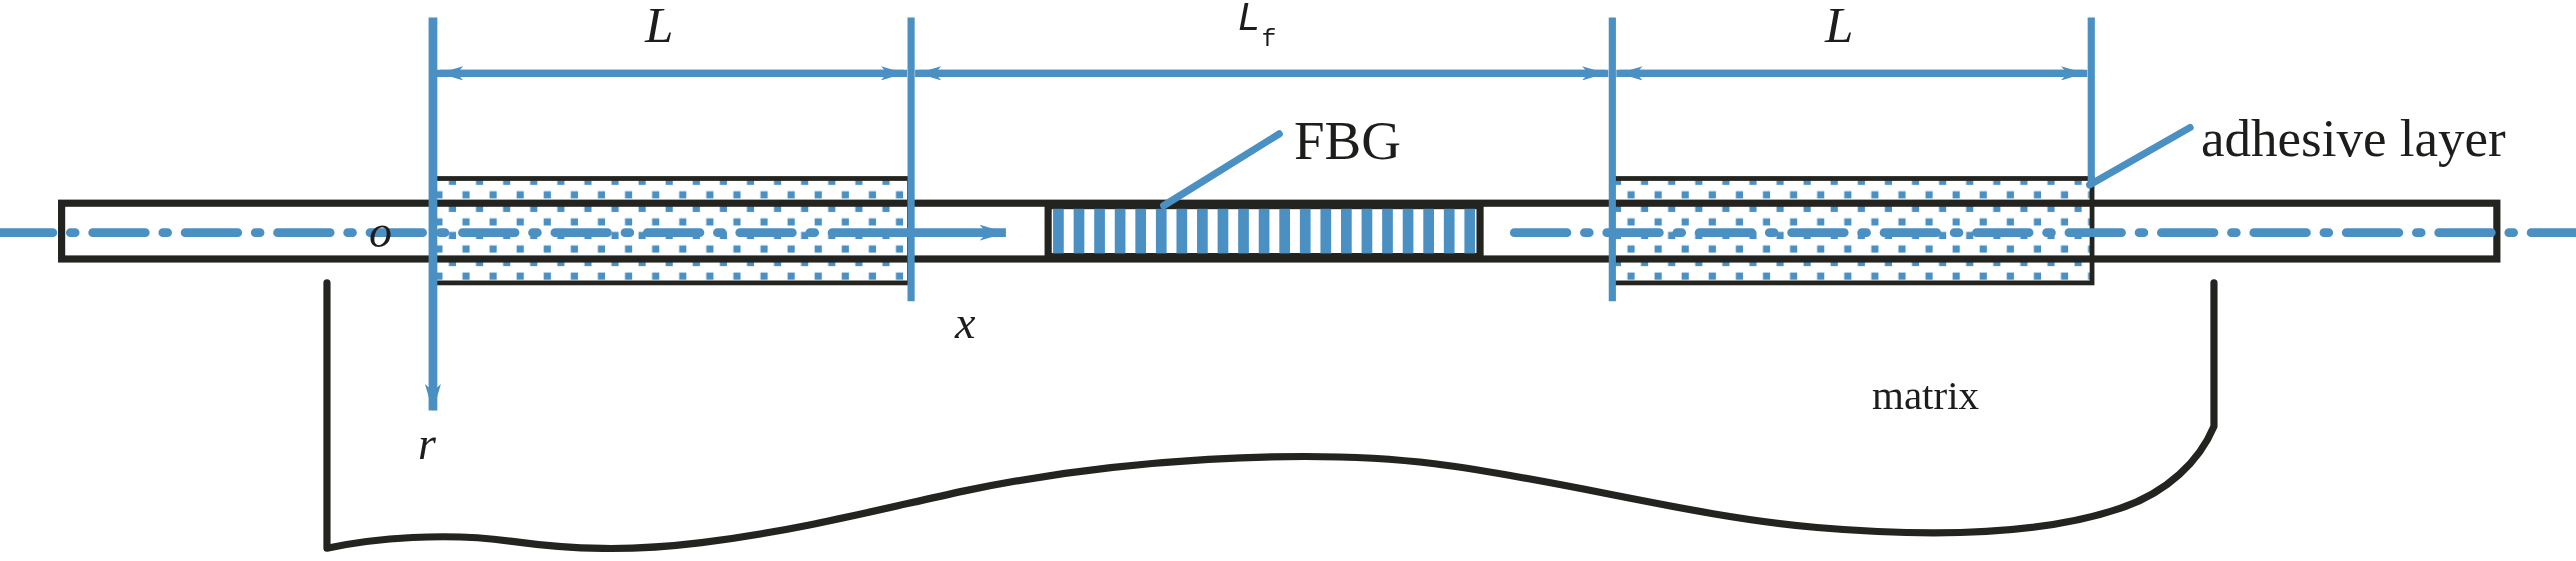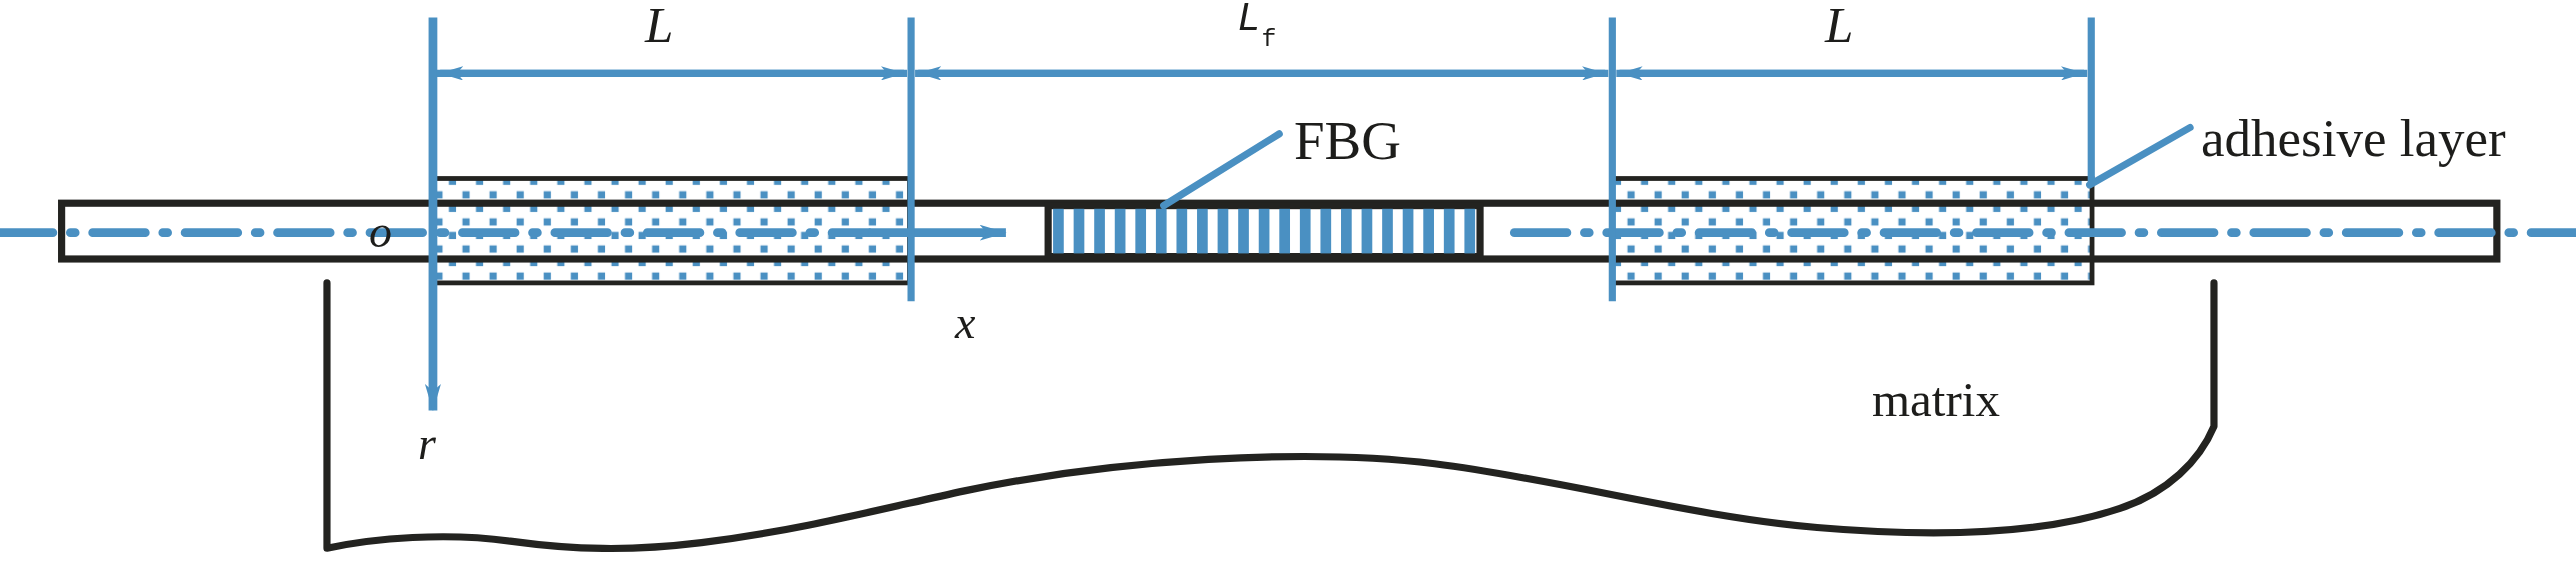--- a/index.html
+++ b/index.html
@@ -167,16 +167,16 @@
   <div class="lbl lbl-math" style="left:369px; top:209px; font-size:46px;">o</div>
 
   <div class="lbl lbl-math" style="left:955px; top:300px; font-size:46px;">x</div>
 
   <div class="lbl lbl-math" style="left:418px; top:421px; font-size:46px;">r</div>
 
   <div class="lbl" style="left:1294px; top:113px; font-size:55px;">FBG</div>
 
   <div class="lbl" style="left:2201px; top:112px; font-size:53px;">adhesive layer</div>
 
-  <div class="lbl" style="left:1872px; top:375px; font-size:49px;text-align:right;">matrix</div>
+  <div class="lbl" style="left:1872px; top:375px; font-size:41px;text-align:right;">matrix</div>
 
 </div>
 
 
 </body></html>

